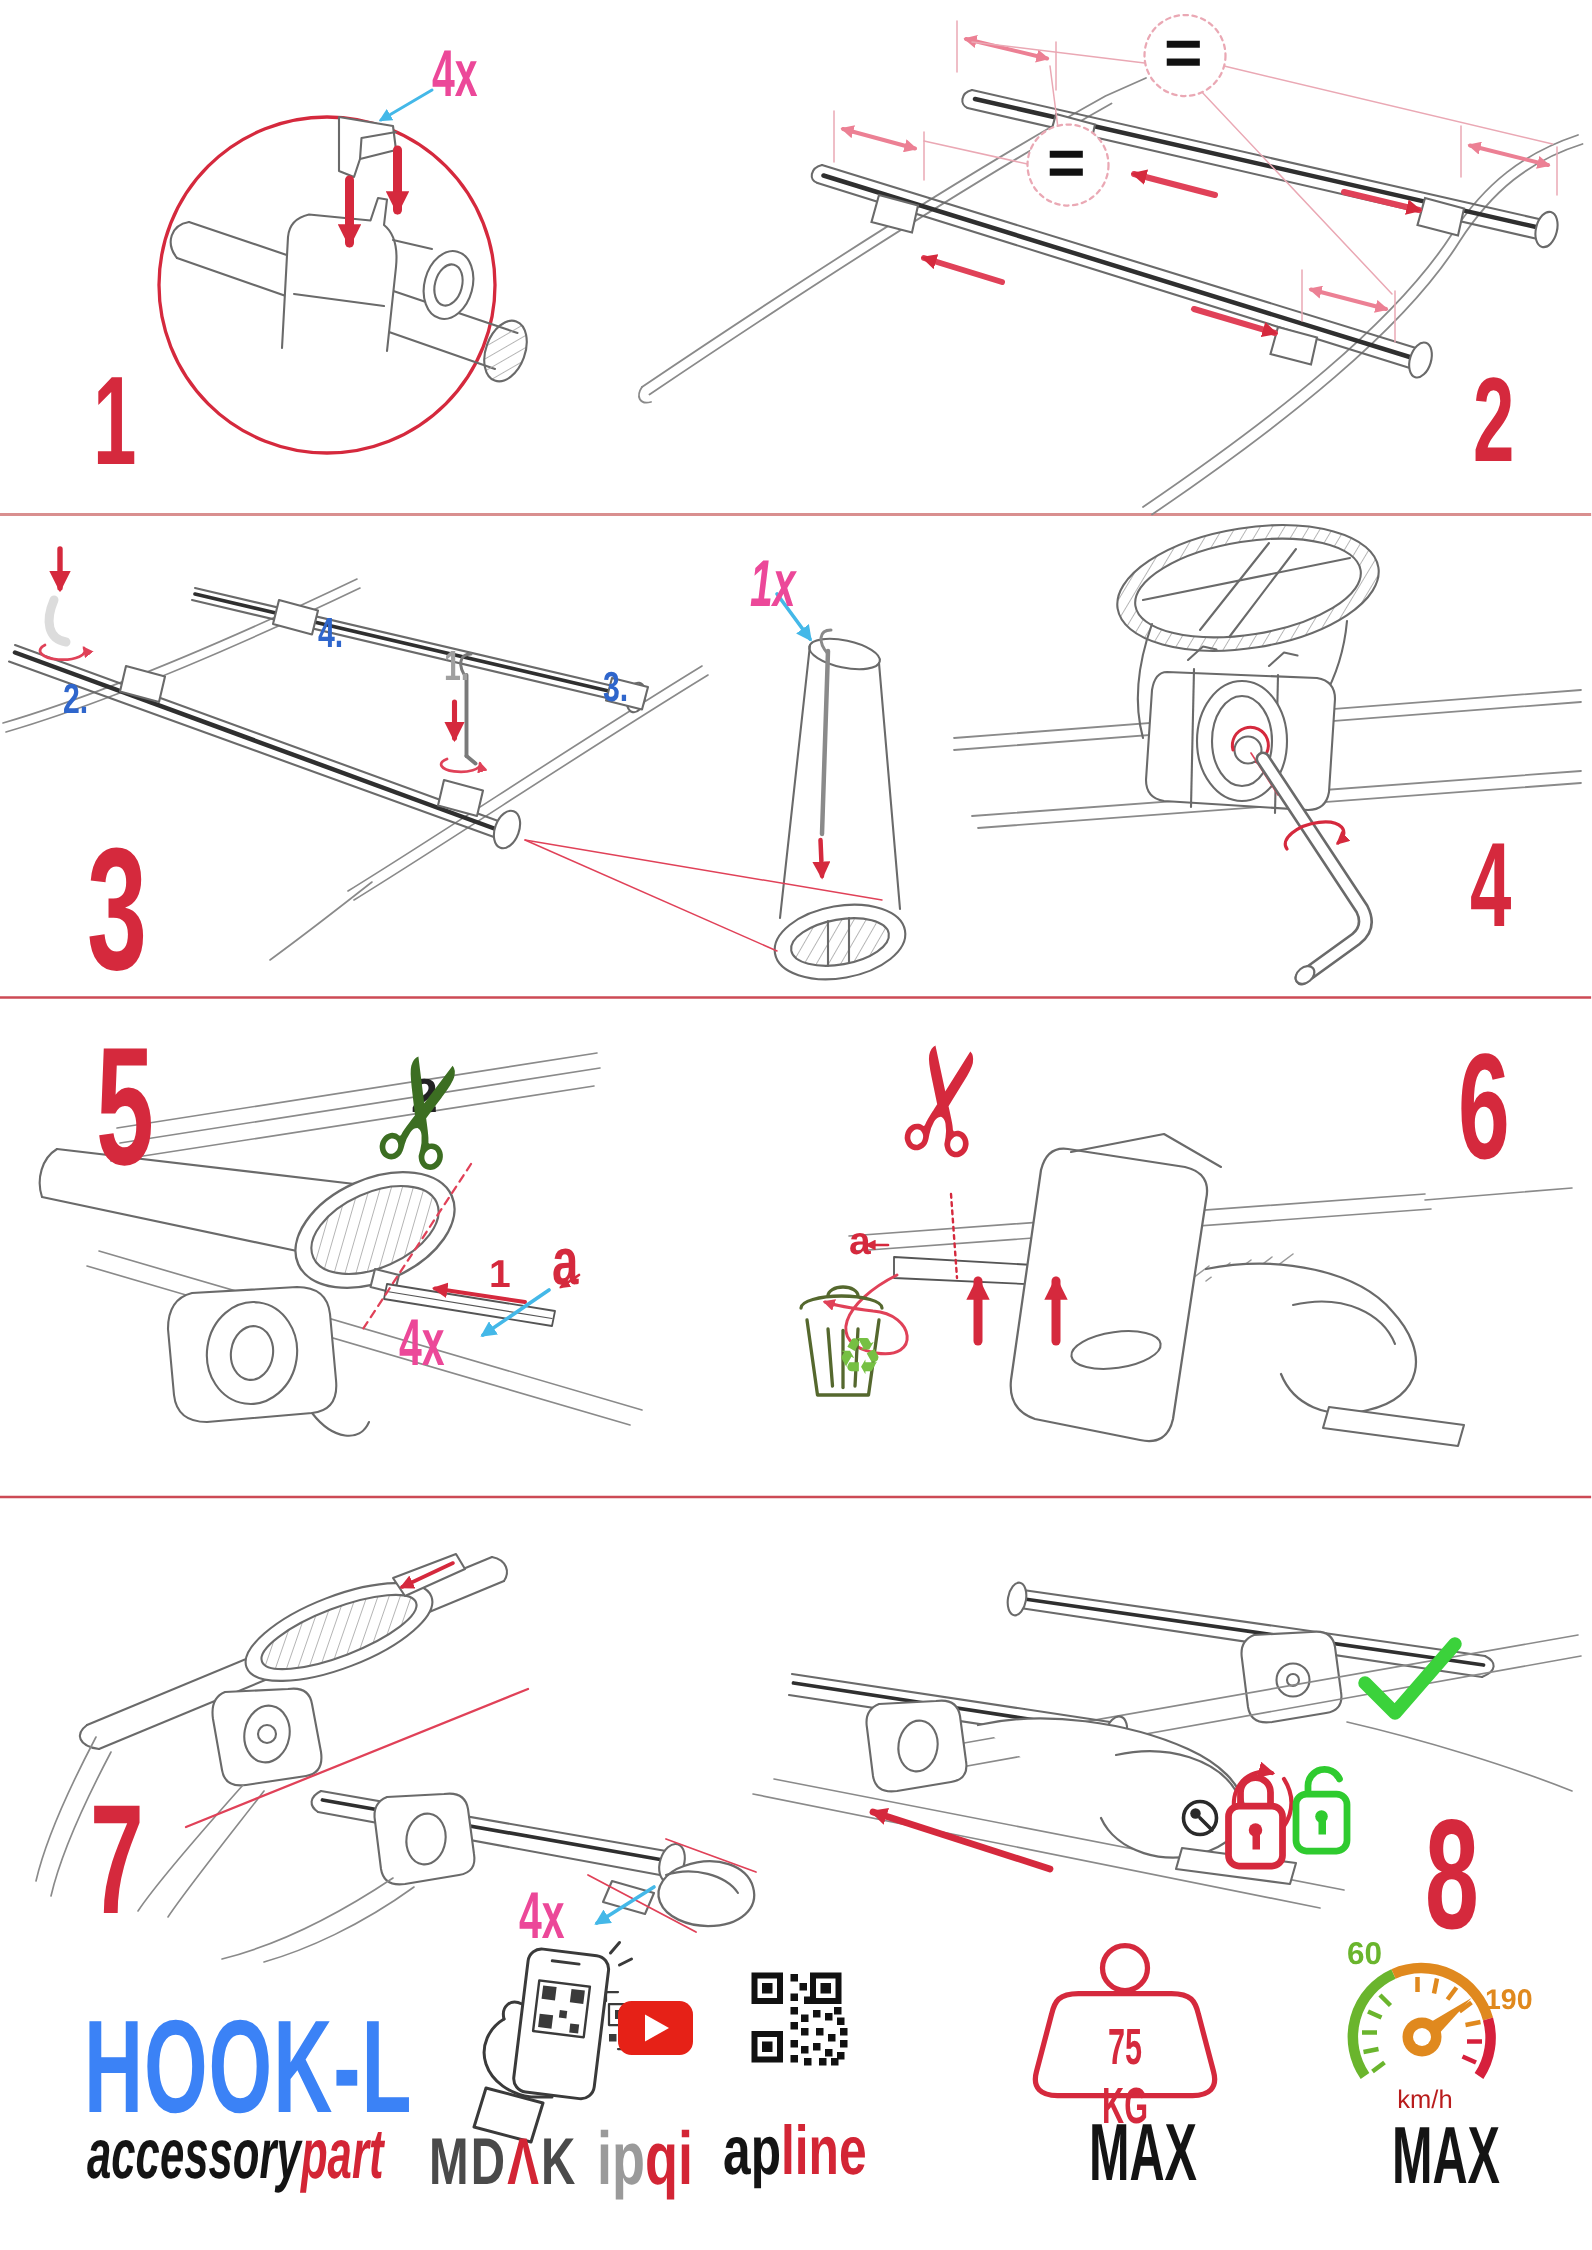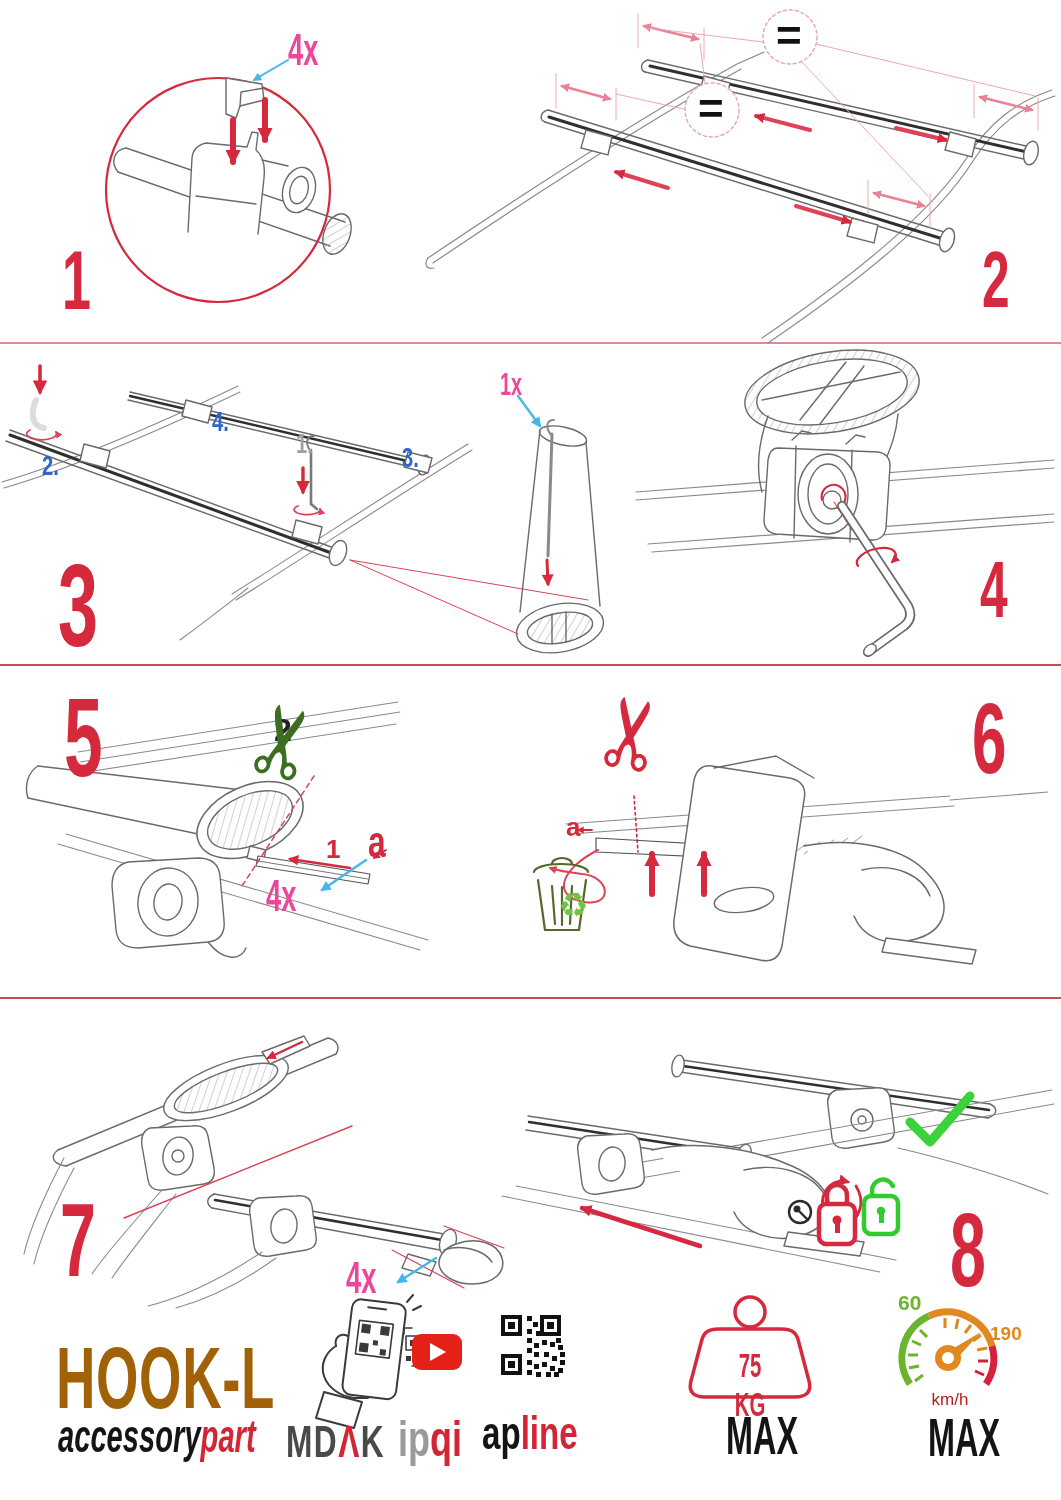--- a/index.html
+++ b/index.html
@@ -465,21 +465,21 @@
 <span class="lab" style="left:62px;top:238px;font-size:84px;"><span class="cond stepnum">1</span></span>
 <span class="lab" style="left:982px;top:240px;font-size:80px;"><span class="cond stepnum">2</span></span>
 <span class="lab" style="left:58px;top:548px;font-size:116px;"><span class="cond stepnum">3</span></span>
 <span class="lab" style="left:980px;top:550px;font-size:80px;"><span class="cond stepnum">4</span></span>
 <span class="lab" style="left:64px;top:682px;font-size:112px;"><span class="cond stepnum">5</span></span>
 <span class="lab" style="left:972px;top:688px;font-size:100px;"><span class="cond stepnum">6</span></span>
 <span class="lab" style="left:60px;top:1188px;font-size:104px;"><span class="cond stepnum">7</span></span>
 <span class="lab" style="left:950px;top:1198px;font-size:104px;"><span class="cond stepnum">8</span></span>
 
 <span class="lab cyanlab" style="left:288px;top:28px;font-size:44px;"><span class="cond">4x</span></span>
-<span class="lab cyanlab" style="left:500px;top:368px;font-size:32px;"><span class="cond">1x</span></span>
+<span class="lab cyanlab" style="left:500px;top:368px;font-size:44px;font-style:italic;"><span class="cond">1x</span></span>
 <span class="lab cyanlab" style="left:266px;top:874px;font-size:44px;"><span class="cond">4x</span></span>
 <span class="lab cyanlab" style="left:346px;top:1256px;font-size:44px;"><span class="cond">4x</span></span>
 
 <span class="lab eq" style="left:776px;top:14px;font-size:44px;">=</span>
 <span class="lab eq" style="left:698px;top:87px;font-size:44px;">=</span>
 
 <span class="lab graylab" style="left:296px;top:430px;font-size:28px;"><span class="cond7">1.</span></span>
 <span class="lab bluelab" style="left:42px;top:452px;font-size:28px;"><span class="cond7">2.</span></span>
 <span class="lab bluelab" style="left:402px;top:444px;font-size:28px;"><span class="cond7">3.</span></span>
 <span class="lab bluelab" style="left:212px;top:408px;font-size:28px;"><span class="cond7">4.</span></span>
@@ -489,21 +489,21 @@
 <span class="lab redlab" style="left:326px;top:836px;font-size:26px;">1</span>
 <span class="lab redlab" style="left:368px;top:820px;font-size:44px;"><span class="cond7">a</span></span>
 
 <span class="lab redlab" style="left:566px;top:814px;font-size:26px;">a</span>
 
 <span class="scis" style="left:244px;top:694px;font-size:96px;color:#3c6e22;transform:rotate(-75deg);">✂</span>
 <span class="scis" style="left:592px;top:686px;font-size:96px;color:#d5293d;transform:rotate(-80deg);">✂</span>
 
 <span class="lab" style="left:558px;top:888px;font-size:34px;color:#76c043;">♻</span>
 
-<span class="lab" style="left:56px;top:1334px;font-size:88px;color:#a16207;letter-spacing:1px;"><span class="cond">HOOK-L</span></span>
+<span class="lab" style="left:56px;top:1334px;font-size:88px;color:#3b82f6;letter-spacing:1px;"><span class="cond">HOOK-L</span></span>
 <span class="lab" style="left:58px;top:1412px;font-size:47px;font-style:italic;"><span class="cond"><span style="color:#141414;">accessory</span><span style="color:#d32535;">part</span></span></span>
 
 <span class="lab" style="left:286px;top:1420px;font-size:44px;letter-spacing:2px;"><span class="cond7"><span style="color:#4a4a4a;">MD</span><span style="color:#d32535;">Λ</span><span style="color:#4a4a4a;">K</span></span></span>
 
 <span class="lab" style="left:398px;top:1414px;font-size:50px;"><span class="cond7"><span style="color:#9a9a9a;">ip</span><span style="color:#d32535;">qi</span></span></span>
 
 <span class="lab" style="left:482px;top:1410px;font-size:46px;"><span class="cond7"><span style="color:#141414;">ap</span><span style="color:#d32535;">line</span></span></span>
 
 <div class="ctr" style="left:710px;top:1346px;width:80px;font-size:34px;color:#d5293d;"><span class="condc">75 KG</span></div>
 <div class="ctr" style="left:702px;top:1404px;width:96px;font-size:54px;color:#141414;"><span class="condc">MAX</span></div>

